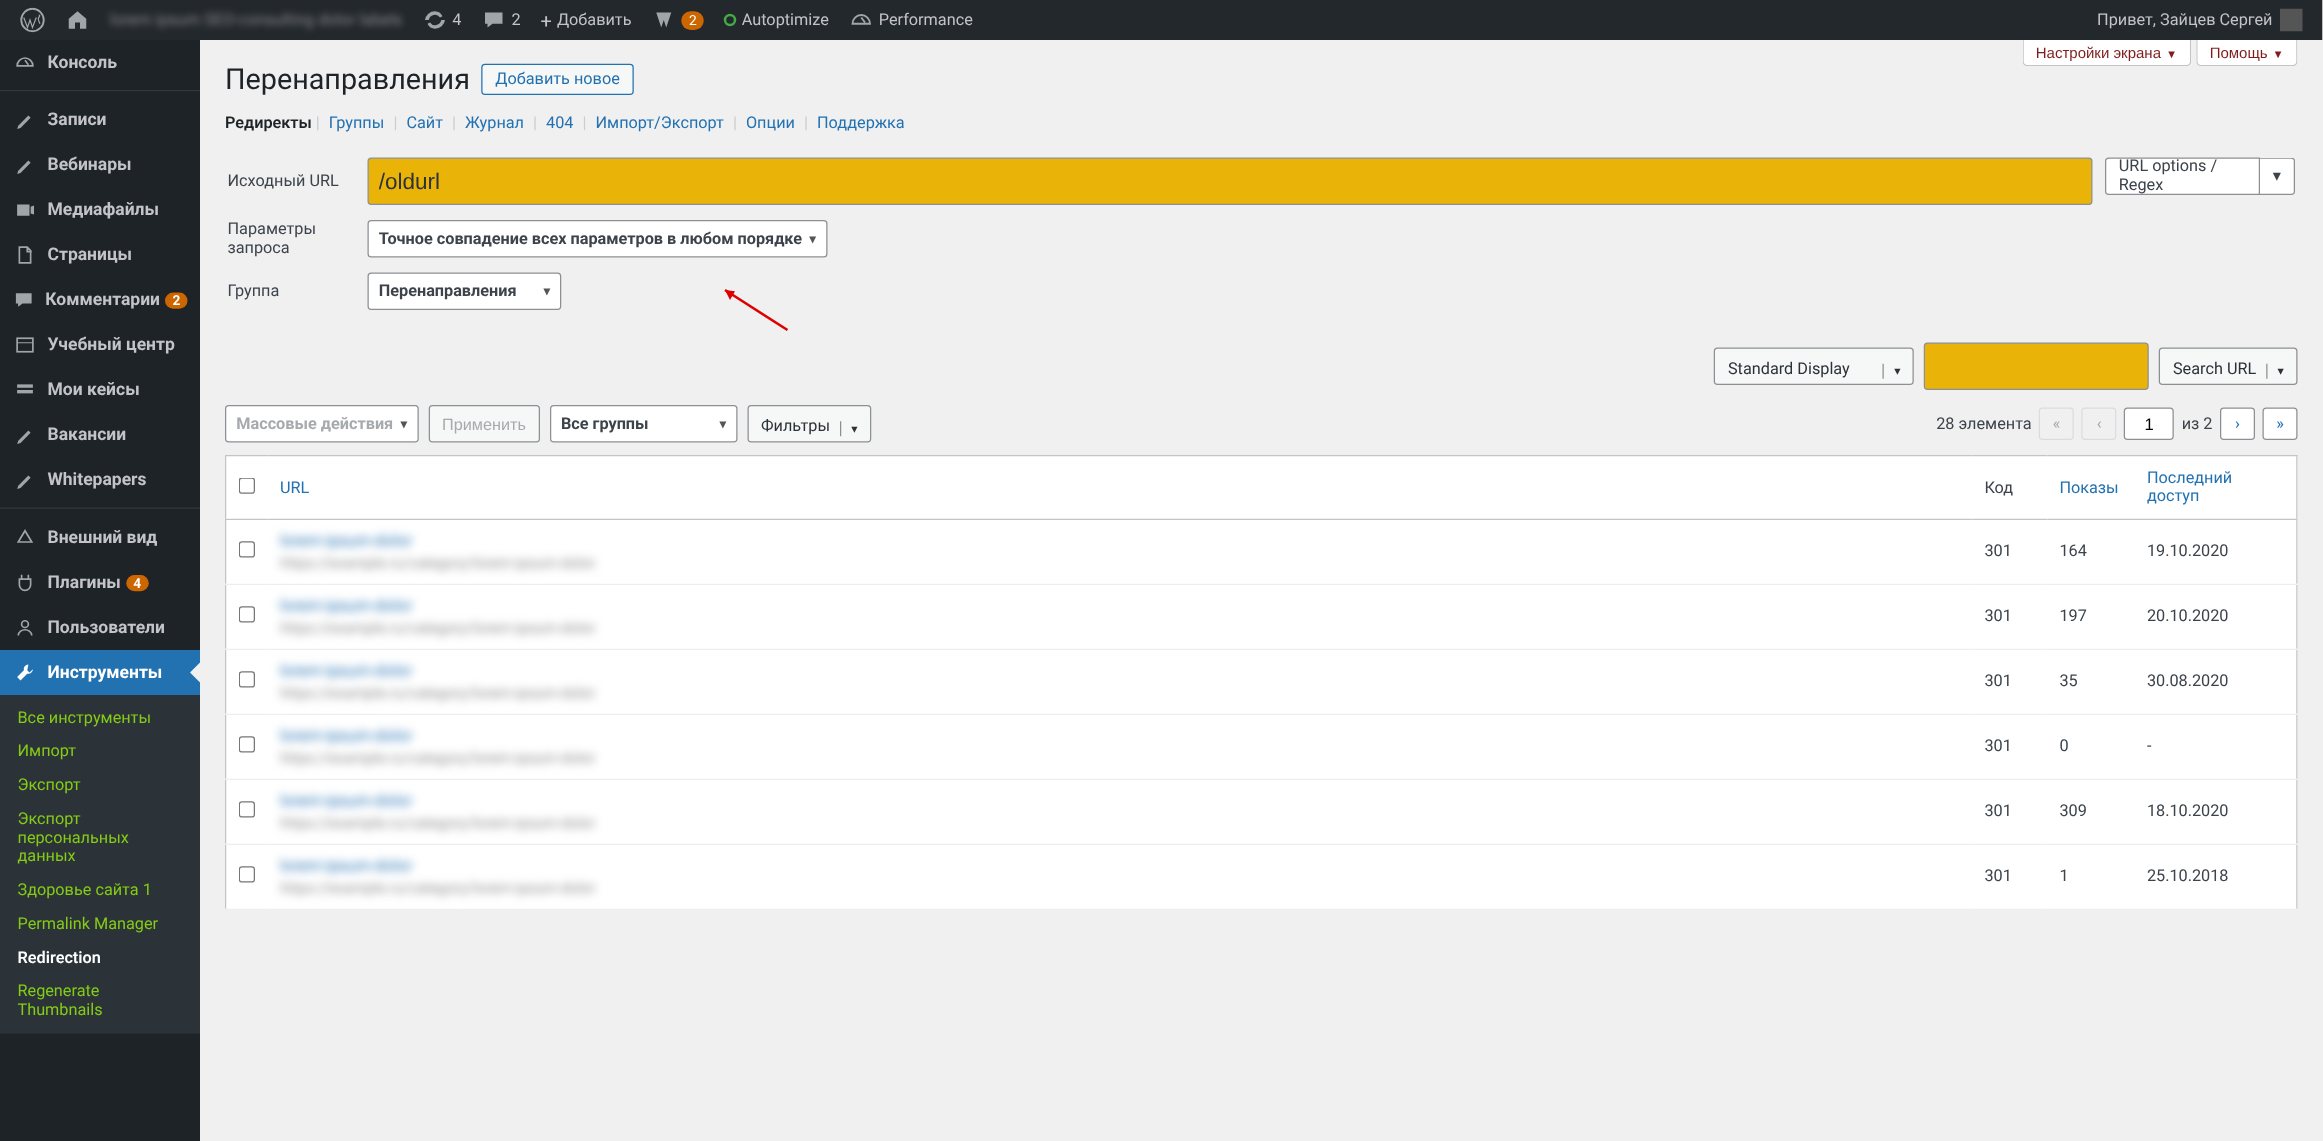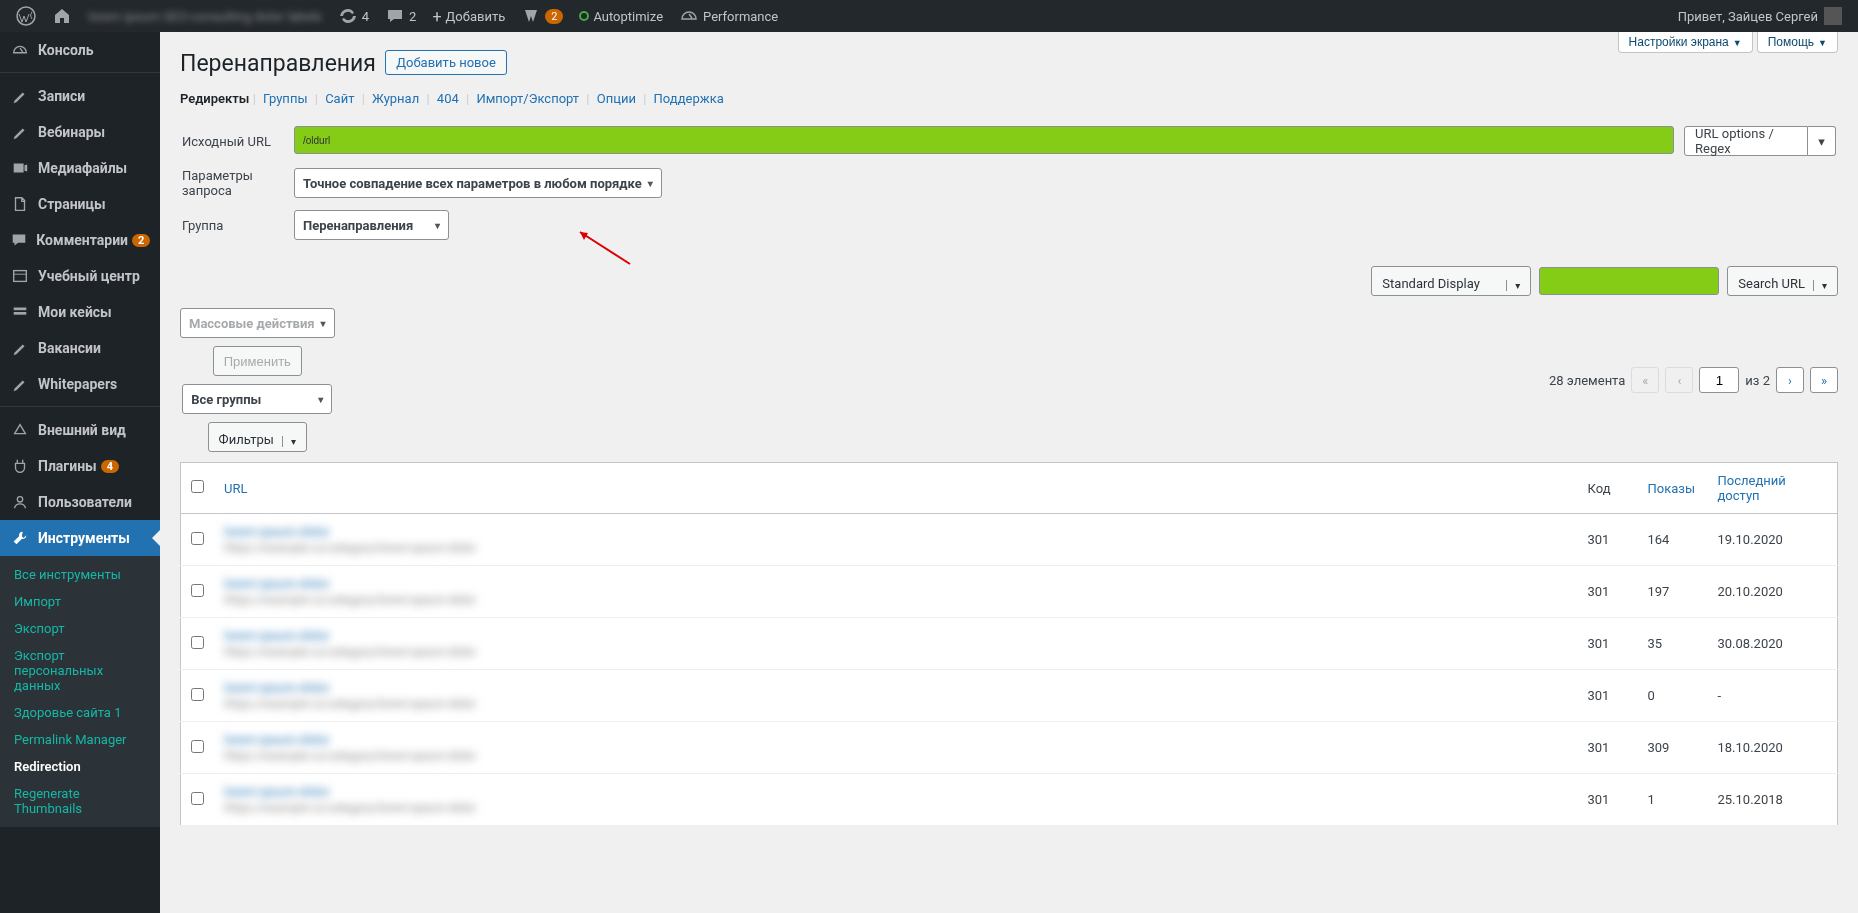--- a/index.html
+++ b/index.html
@@ -19,61 +19,61 @@
   .sidebar { width: 160px; background: #1d2327; color: #c3c4c7; flex-shrink: 0; font-size: 14px; overflow-y: auto; }
   .menu-item { display: flex; align-items: center; padding: 8px 10px; cursor: pointer; position: relative; font-weight: bold; }
   .menu-item.active { background: #2271b1; color: #fff; }
   .menu-item.active::after { content: ''; position: absolute; right: 0; top: 50%; transform: translateY(-50%); border: 8px solid transparent; border-right-color: #f0f0f1; }
   .menu-item .icon { width: 20px; height: 20px; margin-right: 8px; display: flex; align-items: center; justify-content: center; }
   .menu-item svg { width: 18px; height: 18px; fill: #a0a5aa; }
   .menu-item.active svg { fill: #fff; }
   .menu-item .badge { background: #d63638; color: #fff; border-radius: 10px; padding: 0 6px; font-size: 11px; margin-left: 4px; min-width: 18px; text-align: center;}
   .menu-item .ob { background: #cc6600; }
   .submenu { background: #2c3338; padding: 5px 0; }
-  .submenu-item { padding: 6px 12px 6px 14px; cursor: pointer; font-size: 13px; color: #14b8a6; }
+  .submenu-item { padding: 6px 12px 6px 14px; cursor: pointer; font-size: 13px; color: #84cc16; }
   .submenu-item.active { color: #fff; font-weight: 600; }
   .menu-sep { height: 5px; border-bottom: 1px solid #32373c; margin-bottom: 5px;}
   
   .content { flex: 1; padding: 0 20px 20px 20px; overflow-y: auto; position: relative; }
   
   .screen-meta { position: absolute; top: 0; right: 20px; display: flex; gap: 4px; }
-  .screen-meta button { background: #fff; border: 1px solid #c3c4c7; border-top: none; padding: 3px 10px; font-size: 12px; color: #0c4a6e; cursor: pointer; border-radius: 0 0 4px 4px;}
+  .screen-meta button { background: #fff; border: 1px solid #c3c4c7; border-top: none; padding: 3px 10px; font-size: 12px; color: #7f1d1d; cursor: pointer; border-radius: 0 0 4px 4px;}
   .screen-meta .chev { font-size: 9px; margin-left: 4px; }
   
   h1 { font-size: 23px; font-weight: 400; color: #1d2327; padding: 18px 0 10px 0; display: inline-block; margin-right: 6px; }
   .add-new { display: inline-block; border: 1px solid #2271b1; color: #2271b1; background: #f6f7f7; padding: 4px 10px; font-size: 13px; border-radius: 3px; cursor: pointer; vertical-align: 4px;}
   
   .subsubsub { margin: 4px 0 14px 0; font-size: 13px; }
   .subsubsub li { display: inline; }
   .subsubsub a { color: #2271b1; text-decoration: none; padding: 0 4px; }
   .subsubsub .current { color: #1d2327; font-weight: 600; }
   .subsubsub .sep { color: #ccc; }
   
   .form-table { width: 100%; }
   .form-table td.label { width: 110px; padding: 6px 10px 6px 0; font-size: 13px; vertical-align: middle; }
   .form-table td { padding: 4px 0; }
   .row1 { display: flex; gap: 10px; }
-  .input, select { border: 1px solid #8c8f94; border-radius: 3px; padding: 4px 8px; font-size: 10px; background: #84cc16; color: #2c3338; height: 28px; }
+  .input, select { border: 1px solid #8c8f94; border-radius: 3px; padding: 4px 8px; font-size: 18px; background: #eab308; color: #2c3338; height: 38px; }
   .input.full { width: 100%; }
   .sel-wrap { display: inline-flex; border: 1px solid #8c8f94; border-radius: 3px; background: #fff; align-items: center; height: 30px; padding: 0 8px; cursor: pointer; font-weight: bold;}
   .sel-wrap .chev { margin-left: 6px; font-size: 10px; color: #555;}
   .btn-primary { background: #2271b1; color: #fff; border: 1px solid #2271b1; padding: 5px 12px; border-radius: 3px; cursor: pointer; font-size: 13px; }
   .btn-secondary { background: #f6f7f7; color: #2271b1; border: 1px solid #2271b1; padding: 5px 12px; border-radius: 3px; cursor: pointer; font-size: 13px; }
   .btn-plain { background: #f6f7f7; color: #2c3338; border: 1px solid #8c8f94; padding: 4px 10px; border-radius: 3px; cursor: pointer; font-size: 13px; height: 30px;}
   .btn-plain.combo { display: inline-flex; align-items: flex-end; }
   .btn-plain .chev-box { border-left: 1px solid #8c8f94; margin-left: 8px; padding-left: 8px; font-size: 10px;}
   .gear { width: 16px; height: 16px; fill: #2c3338; vertical-align: middle; margin-left: 4px; cursor: pointer;}
   
   .arrow-annot { position: absolute; left: 410px; top: 192px; pointer-events: none; }
   .arrow-annot svg { width: 70px; height: 50px; }
   
   .toolbar2 { display: flex; justify-content: space-between; margin-top: 20px; align-items: center; gap: 10px;}
   .toolbar2 .left, .toolbar2 .right { display: flex; gap: 8px; align-items: center; }
   .toolbar3 { display: flex; justify-content: space-between; margin-top: 12px; align-items: center;}
-  .toolbar3 .left { display: flex; gap: 8px; align-items: center; flex-direction: column;}
+  .toolbar3 .left { display: flex; gap: 8px; align-items: center;}
   .toolbar3 .right { display: flex; gap: 6px; align-items: center; font-size: 13px;}
   .pag-btn { border: 1px solid #8c8f94; background: #fff; color: #2271b1; width: 28px; height: 26px; border-radius: 3px; display: flex; align-items: center; justify-content: center; cursor: pointer;}
   .pag-btn.disabled { background: #f0f0f1; color: #a7aaad; border-color: #dcdcde; cursor: default;}
   .pag-input { width: 40px; text-align: center; height: 26px; border: 1px solid #8c8f94; border-radius: 3px;}
   
   .table { width: 100%; border-collapse: collapse; background: #fff; border: 1px solid #c3c4c7; margin-top: 10px;}
   .table th, .table td { text-align: left; padding: 10px; font-size: 13px; }
   .table thead th { border-bottom: 1px solid #c3c4c7; font-weight: 400;}
   .table thead th a { color: #2271b1; text-decoration: none;}
   .table tbody tr { border-bottom: 1px solid #eee;}

